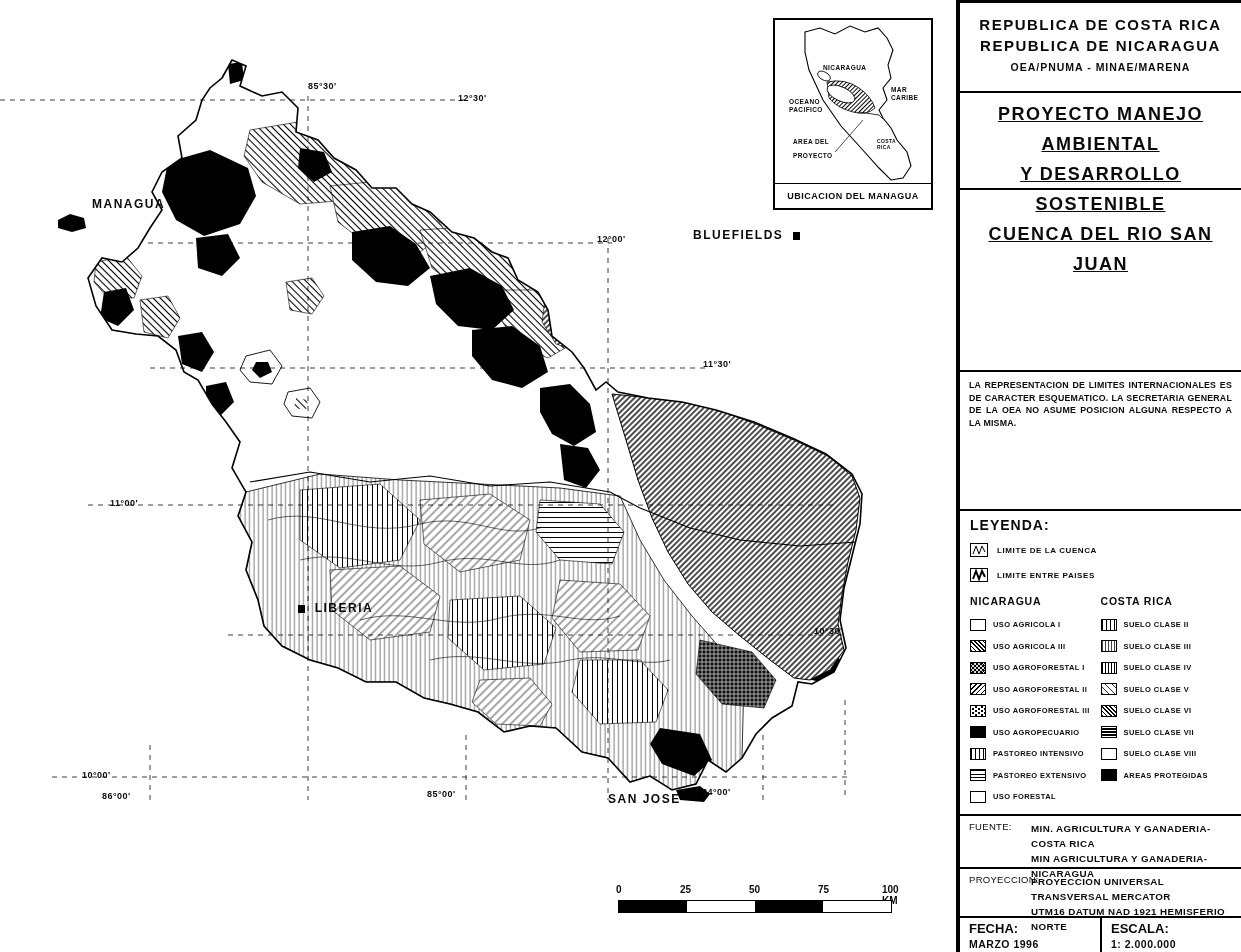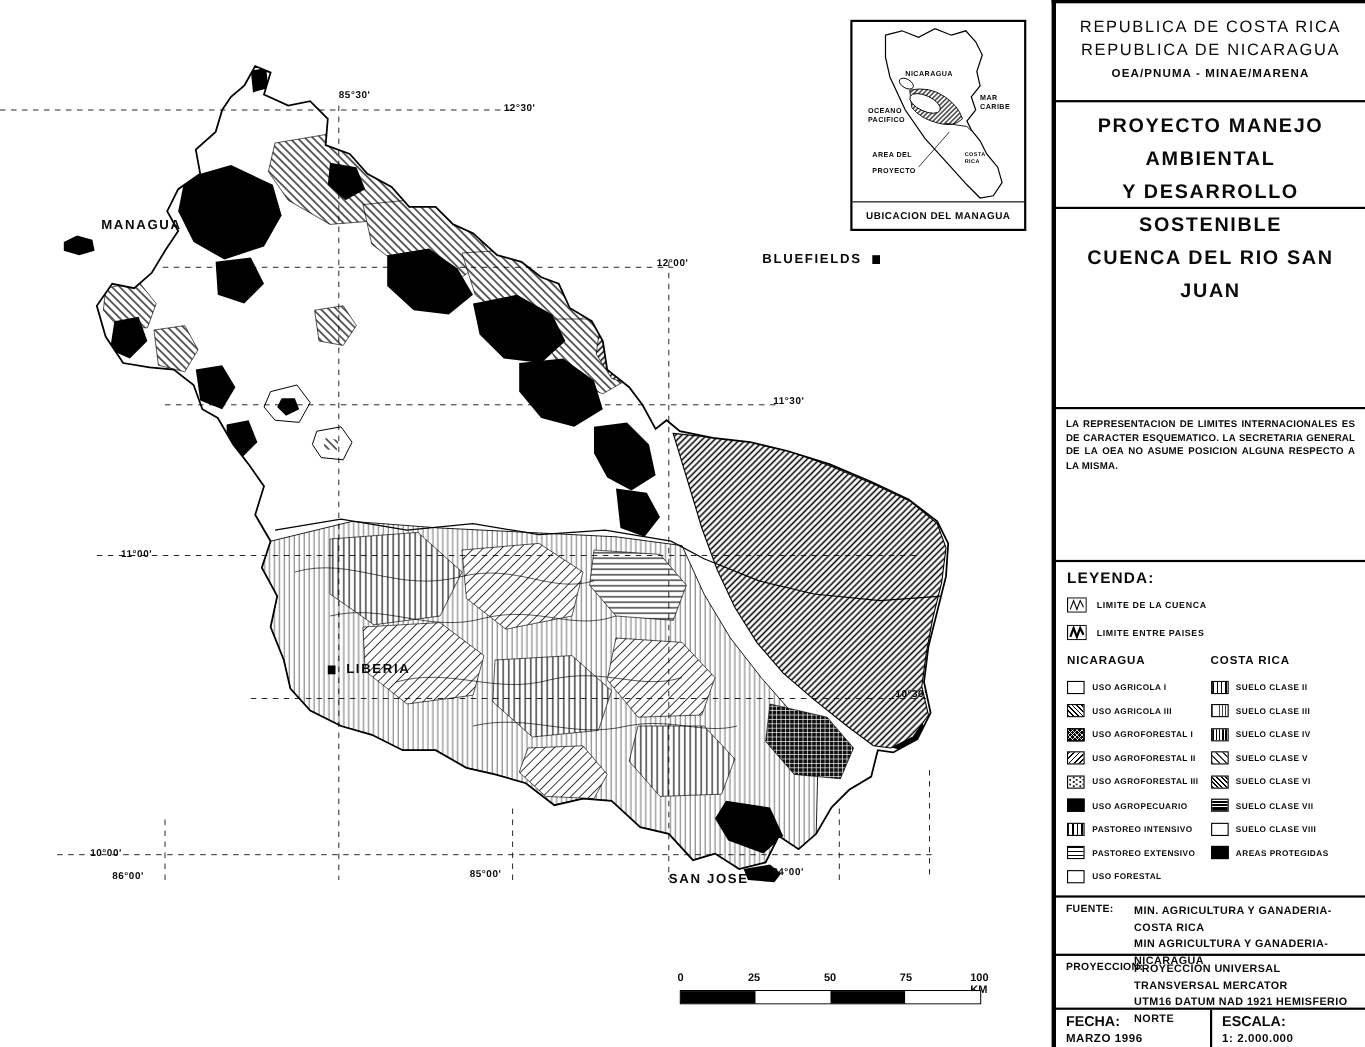--- a/index.html
+++ b/index.html
@@ -21,24 +21,24 @@
   
   .inset{position:absolute;left:773px;top:18px;width:160px;height:192px;border:2px solid #000;background:#fff;box-sizing:border-box;}
   .inset .ilabel{position:absolute;font-weight:bold;font-size:6.5px;letter-spacing:.4px;line-height:8px;white-space:nowrap;}
   .inset .caption{position:absolute;left:0;right:0;bottom:0;height:24px;border-top:1.5px solid #000;
      font-size:9px;font-weight:bold;text-align:center;line-height:24px;letter-spacing:.5px;}
   
   .panel{position:absolute;left:956px;top:0;width:285px;height:952px;background:#fff;
      border-left:4px solid #000;border-top:3px solid #000;box-sizing:border-box;display:flex;flex-direction:column;}
   .psec{border-bottom:2px solid #000;box-sizing:border-box;flex:none;}
   .p-header{height:90px;text-align:center;padding-top:11px;}
-  .p-header .h1{font-size:15px;font-weight:normal;letter-spacing:1.5px;line-height:21px;}
+  .p-header .h1{font-size:15px;font-weight:bold;letter-spacing:1.5px;line-height:21px;}
   .p-header .h2{font-size:10.5px;font-weight:bold;letter-spacing:1px;margin-top:5px;}
   .p-title{height:97px;text-align:center;padding-top:6px;}
-  .p-title div{font-size:18px;font-weight:bold;letter-spacing:1.5px;line-height:30px;}
+  .p-title div{font-size:18px;font-weight:bold;letter-spacing:1.5px;line-height:30px;text-decoration:underline;}
   .p-space{height:182px;}
   .p-notes{height:139px;padding:7px 9px;}
   .p-notes p{margin:0 0 12px 0;font-size:8.8px;font-weight:bold;line-height:12.5px;text-align:justify;letter-spacing:.2px;}
   .p-legend{height:305px;padding:6px 10px;}
   .lg-title{font-size:14px;font-weight:bold;letter-spacing:1px;}
   .lg-brow{display:flex;align-items:center;gap:9px;margin-top:9px;height:16px;}
   .lg-brow svg{flex:none;}
   .lg-blabel{font-size:8px;font-weight:bold;letter-spacing:.6px;}
   .lg-cols{display:flex;margin-top:12px;}
   .lg-col{width:50%;}
@@ -53,21 +53,21 @@
   .sw-diag-fs{background:repeating-linear-gradient(135deg,#000 0,#000 1.1px,#fff 1.1px,#fff 3.4px);}
   .sw-scales{background-color:#fff;background-image:radial-gradient(circle at 2px 3px,#000 .8px,transparent 1px),radial-gradient(circle at 5px 1px,#000 .8px,transparent 1px);background-size:6px 4px;}
   .sw-vert{background:repeating-linear-gradient(90deg,#000 0,#000 1.2px,#fff 1.2px,#fff 4px);}
   .sw-horiz{background:repeating-linear-gradient(180deg,#000 0,#000 1.2px,#fff 1.2px,#fff 3.6px);}
   .sw-vert-fine{background:repeating-linear-gradient(90deg,#444 0,#444 .8px,#fff .8px,#fff 3px);}
   .sw-vert-dense{background:repeating-linear-gradient(90deg,#000 0,#000 1.3px,#fff 1.3px,#fff 3px);}
   .sw-diag-light{background:repeating-linear-gradient(45deg,#333 0,#333 .8px,#fff .8px,#fff 4.5px);}
   .sw-diag-dense2{background:repeating-linear-gradient(45deg,#000 0,#000 1.2px,#fff 1.2px,#fff 3px);}
   .sw-dark-horiz{background:repeating-linear-gradient(180deg,#fff 0,#fff .8px,#000 .8px,#000 3px);}
   .p-row{display:flex;padding:5px 0 0 9px;}
-  .p-rowlabel{width:62px;font-size:9.5px;font-weight:bold;flex:none;letter-spacing:.3px;}
+  .p-rowlabel{width:62px;font-size:9.5px;font-weight:normal;flex:none;letter-spacing:.3px;}
   .p-rowval{font-size:9.8px;font-weight:bold;line-height:15px;letter-spacing:.4px;}
   .p-fuente{height:53px;}
   .p-proy{height:49px;}
   .p-bottom{height:34px;display:flex;border-bottom:none;flex:1;}
   .p-cell{padding:3px 0 0 9px;box-sizing:border-box;}
   .p-cell .lab{font-size:13px;font-weight:bold;}
   .p-cell .val{font-size:10.5px;font-weight:bold;margin-top:2px;letter-spacing:.5px;}
   .p-fecha{width:142px;border-right:2px solid #000;}
   .p-escala{flex:1;}
 </style>

